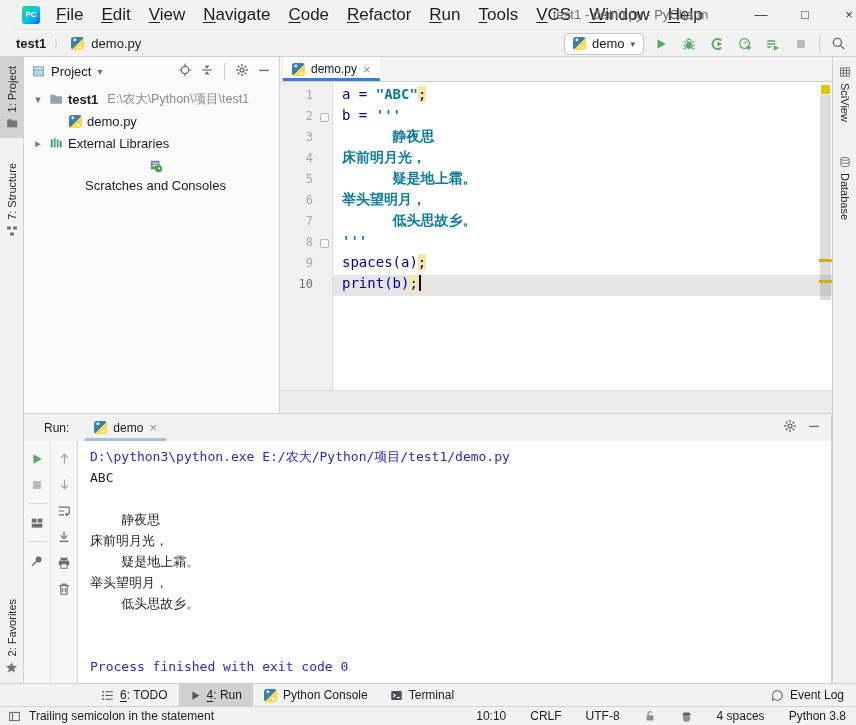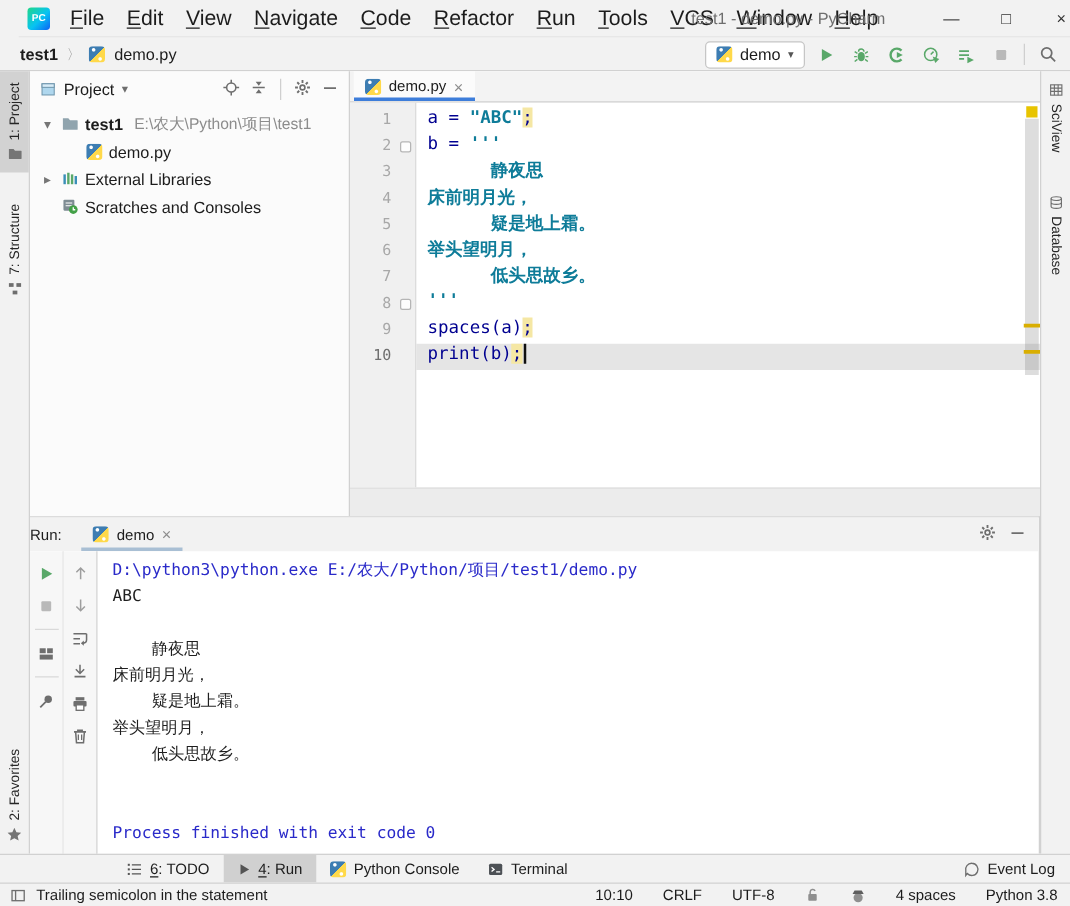--- a/index.html
+++ b/index.html
@@ -80,21 +80,21 @@
 .stripe-sq{position:absolute;right:2px;top:3px;width:9px;height:9px;background:#E8C400}
 .stripe-thumb{position:absolute;right:1px;top:13px;width:11px;height:205px;background:rgba(120,120,120,.25)}
 .stripe-m1{position:absolute;right:0;top:177px;width:13px;height:3px;background:#D9AE00}
 .stripe-m2{position:absolute;right:0;top:198px;width:13px;height:3px;background:#D9AE00}
 .ebottom{height:23px;background:#ececec;border-top:1px solid #ddd;flex:none}
 
 
 .run{position:absolute;left:24px;top:413px;width:808px;height:270px;background:#fff;
      border-top:1px solid #d1d1d1;border-right:1px solid #d1d1d1}
 .run-header{height:27px;background:#f2f2f2;display:flex;align-items:center;font-size:12px}
-.run-label{margin-left:0}
+.run-label{margin-left:20px}
 .rtab{height:27px;display:flex;align-items:center;gap:6px;padding:0 9px;margin-left:16px;
       box-shadow:inset 0 -3px 0 #A9BFD4}
 .run-actions{margin-left:auto;display:flex;align-items:center;gap:10px;margin-right:10px}
 .run-body{display:flex;height:243px}
 .rtools{width:27px;flex:none;background:#f7f7f7;display:flex;flex-direction:column;align-items:center;padding-top:7px}
 .rtools.outer{border-right:1px solid #e3e3e3}
 .rtools.inner{border-right:1px solid #d5d5d5}
 .rbtn{width:22px;height:21px;display:flex;align-items:center;justify-content:center;margin-bottom:5px}
 .rsep{width:19px;height:1px;background:#d9d9d9;margin:3px 0 8px}
 .console{flex:1;padding:5px 0 0 12px;font:13px "DejaVu Sans Mono",monospace;line-height:21px;
@@ -344,21 +344,21 @@
         <span class="ic">
           <svg width="14" height="14" viewBox="0 0 16 16">
             <rect x="2" y="4" width="2.2" height="9" fill="#3A8FB7"></rect>
             <rect x="5.4" y="2.5" width="2.2" height="10.5" fill="#59A869"></rect>
             <rect x="8.8" y="4" width="2.2" height="9" fill="#59A869"></rect>
             <rect x="12.2" y="5.5" width="2.2" height="7.5" fill="#3A8FB7"></rect>
           </svg>
         </span>
         <span class="tree-name">External Libraries</span>
       </div>
-      <div class="tree-row" style="padding-left: 8px;">
+      <div class="tree-row" style="padding-left: 8px; flex-direction: column;">
         <span class="chev"></span>
         <span class="ic">
           <svg width="14" height="14" viewBox="0 0 16 16">
             <rect x="2" y="2" width="10" height="10" rx="1" fill="#7E8C93"></rect>
             <path d="M4 5h6M4 7.5h6" stroke="#fff" stroke-width="1"></path>
             <circle cx="11" cy="11" r="4" fill="#43A047"></circle>
             <path d="M11 9v2.2h1.8" stroke="#fff" stroke-width="1.2" fill="none"></path>
           </svg>
         </span>
         <span class="tree-name">Scratches and Consoles</span>

